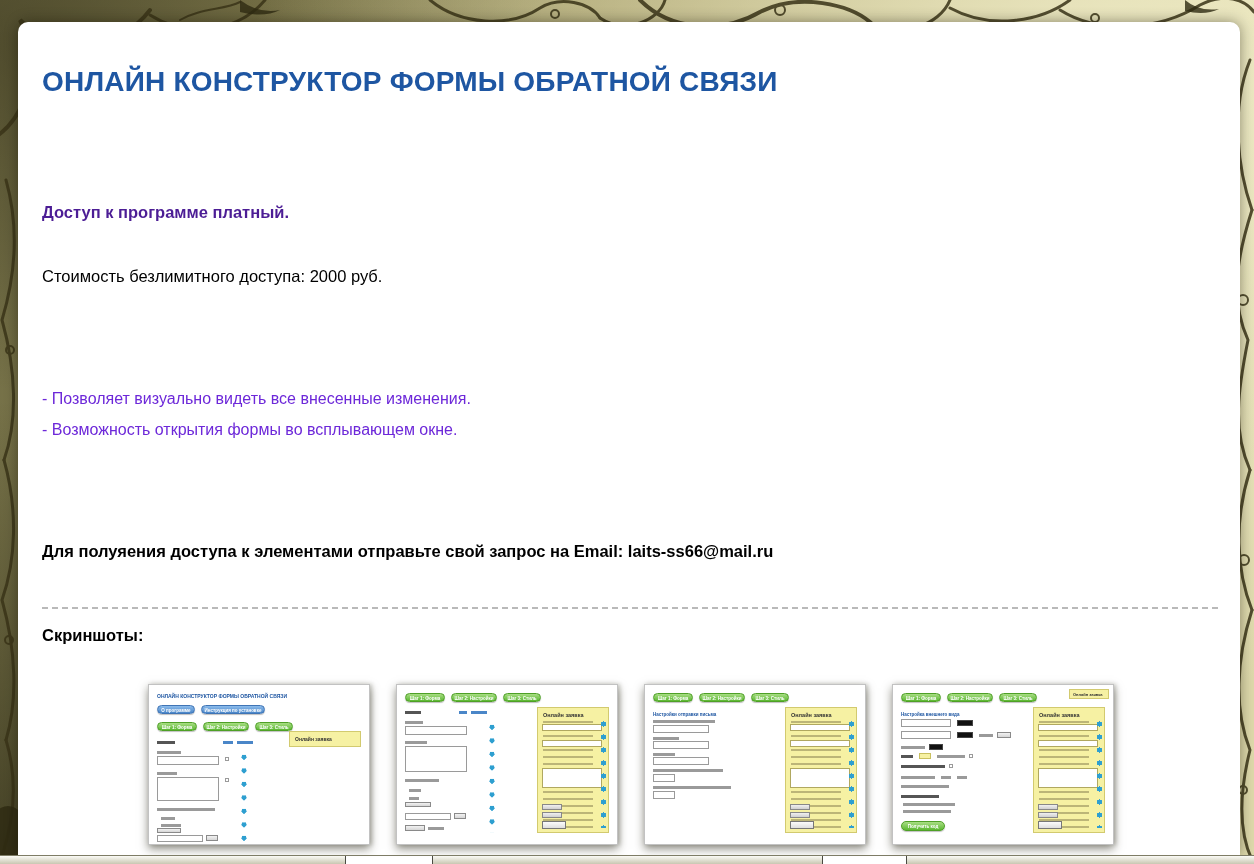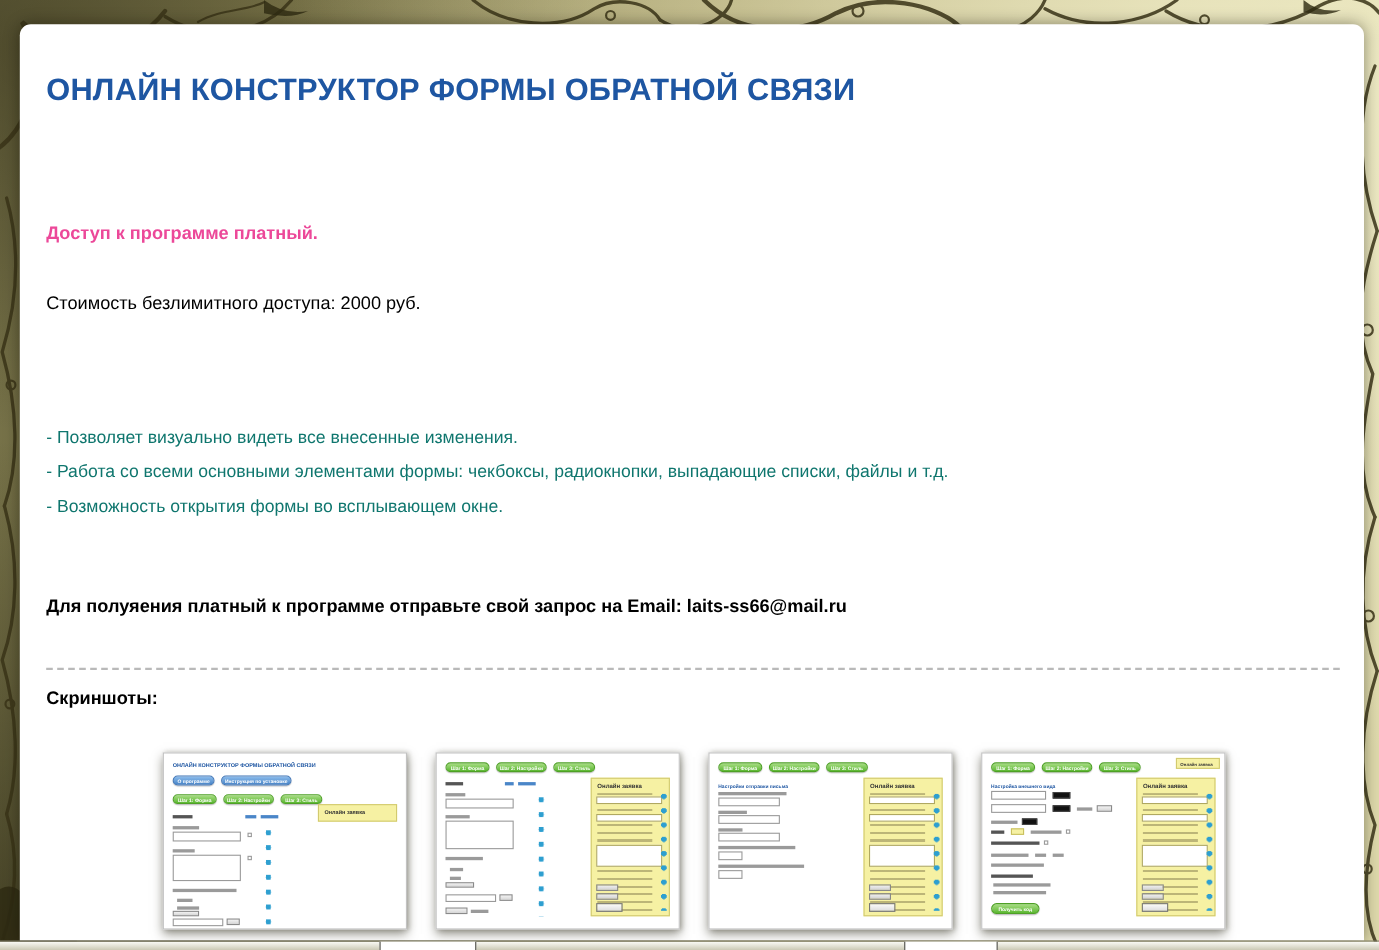--- a/index.html
+++ b/index.html
@@ -22,21 +22,21 @@
     box-shadow:0 0 14px rgba(20,18,5,.45);
     z-index:2;
   }
   .abs { position:absolute; }
   .page-title { left:24px; top:44px; font-size:28px; font-weight:bold; letter-spacing:.2px; }
   .intro      { left:24px; top:116px; font-size:16.5px; font-weight:bold; color:#000; }
   .red-line   { left:24px; top:181px; font-size:16.5px; font-weight:bold; }
   .price1     { left:24px; top:212px; font-size:16.5px; color:#000; }
   .price2     { left:24px; top:245px; font-size:16.5px; color:#000; }
   .feat-head  { left:24px; top:303px; font-size:23.5px; color:#1c1c1c; font-weight:normal; }
-  .feat-list  { left:24px; top:364px; font-size:16px; color:#0f766e; list-style:none; }
+  .feat-list  { left:24px; top:364px; font-size:16px; color:#6d28d9; list-style:none; }
   .feat-list li { height:31px; line-height:26px; }
   .contact    { left:24px; top:520px; font-size:16.5px; font-weight:bold; color:#000; }
   .divider    { left:24px; top:585px; width:1176px; height:0; border-top:2px dashed #b9b9b9; }
   .shots-head { left:24px; top:604px; font-size:16.5px; font-weight:bold; color:#000; }
 
   
   .thumb {
     position:absolute; top:662px; width:222px; height:161px;
     background:#fff; border:1px solid #c2c2c2;
     box-shadow:0 4px 9px rgba(40,38,20,.5), 2px 0 4px rgba(40,38,20,.2);
@@ -132,33 +132,32 @@
     <path d="M 240 0 q 18 14 40 10 q -16 8 -40 2 z"></path>
     <path d="M 1185 0 q 14 12 34 9 q -14 7 -34 2 z"></path>
   </g>
 </svg>
 
 <div class="panel">
 
   <h1 class="abs page-title" style="color:#1e56a2">ОНЛАЙН КОНСТРУКТОР ФОРМЫ ОБРАТНОЙ СВЯЗИ</h1>
 
 
-  <p class="abs red-line" style="color:#ec4899">Доступ к программе платный.</p>
+  <p class="abs red-line" style="color:#4c1d95">Доступ к программе платный.</p>
 
 
   <p class="abs price2">Стоимость безлимитного доступа: 2000 руб.</p>
 
 
   <ul class="abs feat-list">
     <li>- Позволяет визуально видеть все внесенные изменения.</li>
-    <li>- Работа со всеми основными элементами формы: чекбоксы, радиокнопки, выпадающие списки, файлы и т.д.</li>
     <li>- Возможность открытия формы во всплывающем окне.</li>
   </ul>
 
-  <p class="abs contact">Для полуяения платный к программе отправьте свой запрос на Email: laits-ss66@mail.ru</p>
+  <p class="abs contact">Для полуяения доступа к элементами отправьте свой запрос на Email: laits-ss66@mail.ru</p>
 
   <div class="abs divider"></div>
 
   <p class="abs shots-head">Скриншоты:</p>
 
   <div class="thumb t1">
     <div class="mini-title" style="left:8px; top:8px;">ОНЛАЙН КОНСТРУКТОР ФОРМЫ ОБРАТНОЙ СВЯЗИ</div>
     <div class="pill pill-blue" style="left:8px; top:20px; width:38px;">О программе</div>
     <div class="pill pill-blue" style="left:52px; top:20px; width:64px;">Инструкция по установке</div>
     <div class="pill pill-green" style="left:8px; top:37px; width:40px;">Шаг 1: Форма</div>

